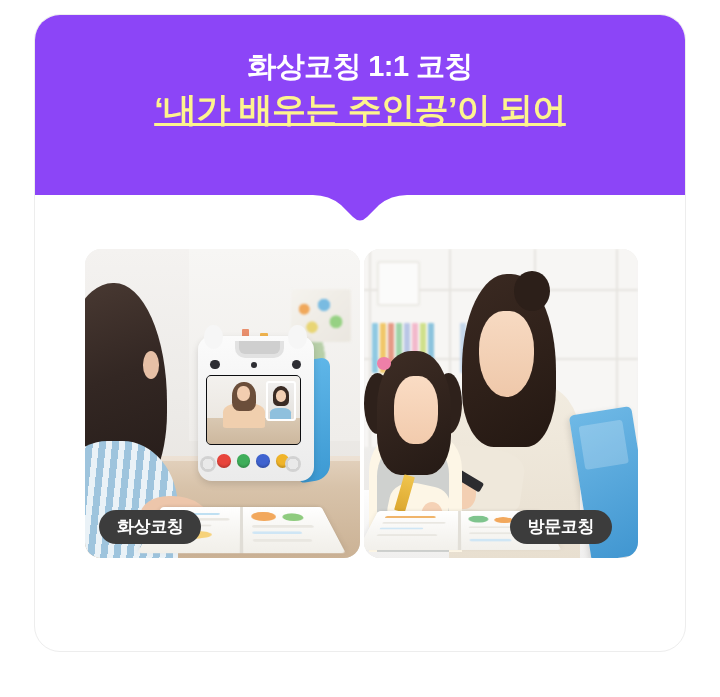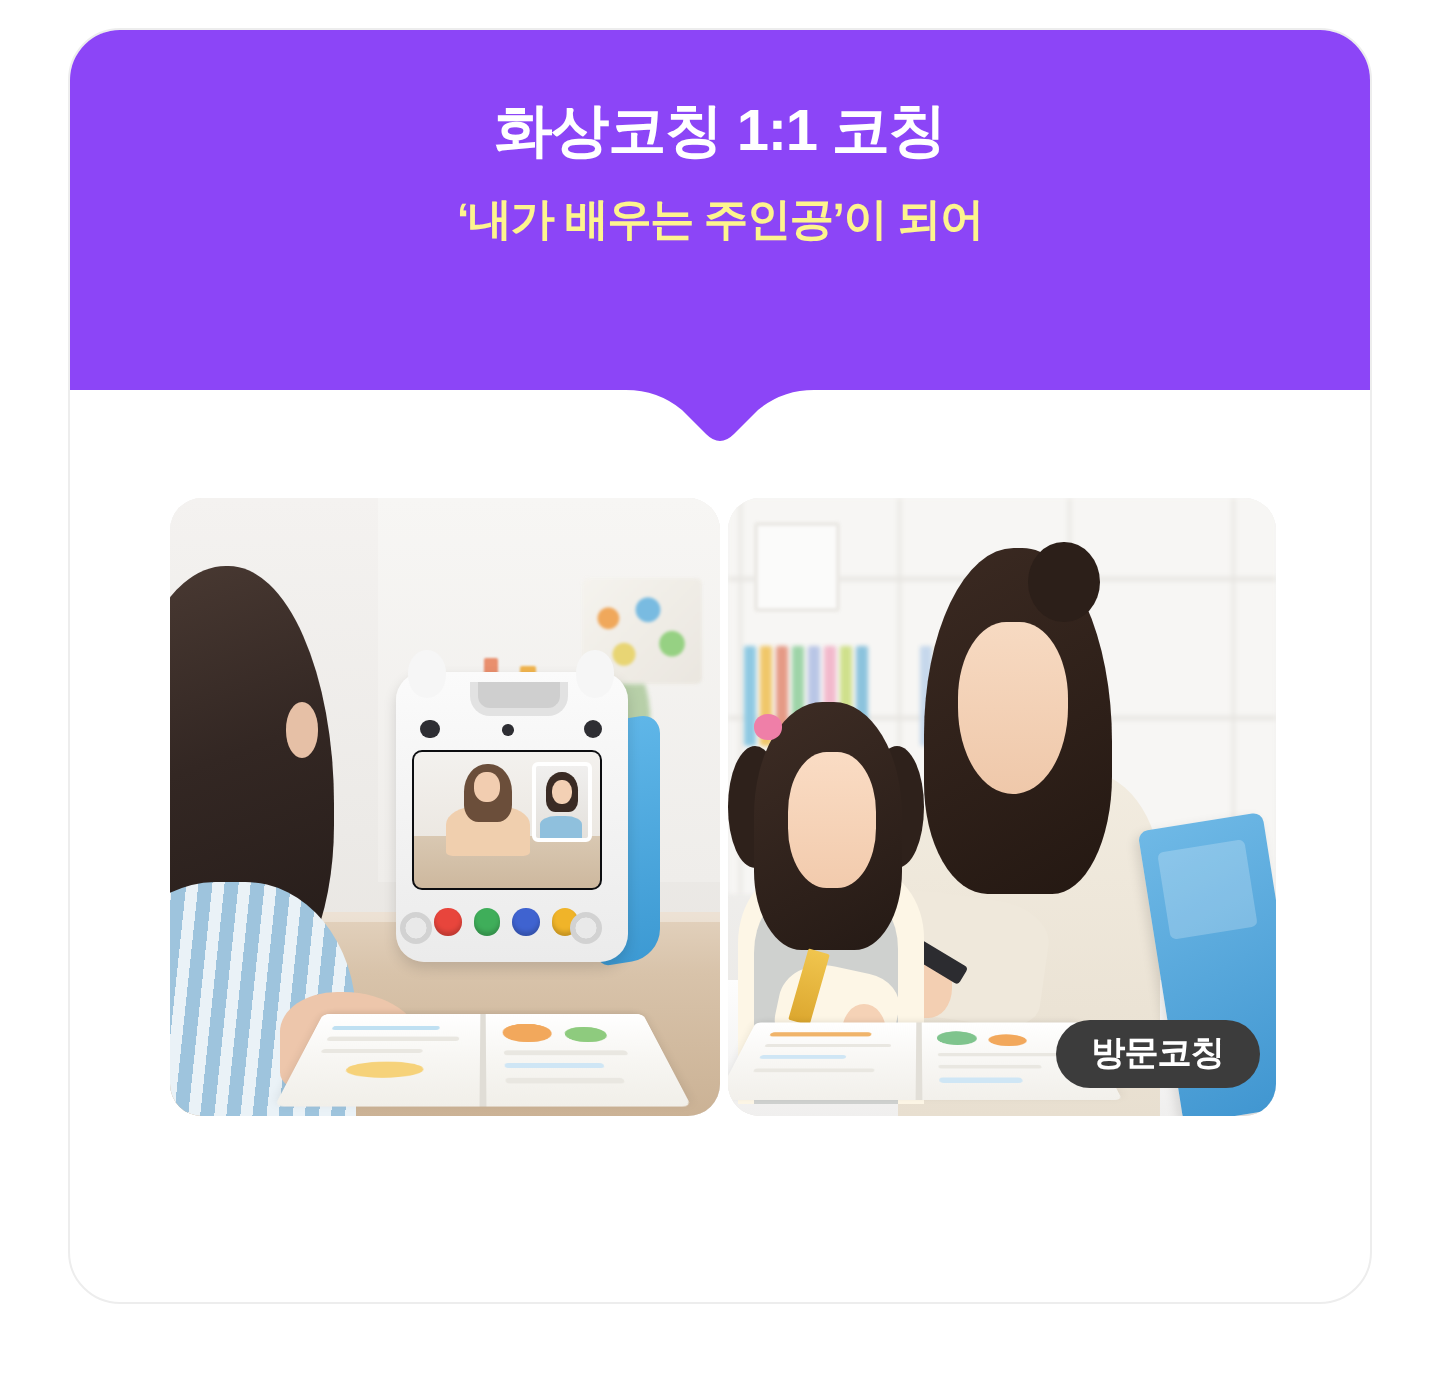--- a/index.html
+++ b/index.html
@@ -46,21 +46,22 @@
   .header-line {
     font-size: 29px;
     font-weight: 700;
     line-height: 43px;
     letter-spacing: -0.6px;
     color: #ffffff;
     white-space: nowrap;
   }
   .header-line.accent {
     color: #fdf48e;
-    font-size: 22px;
+    font-size: 34px;
+    text-decoration: underline;
   }
 
   
   .tail-wrap {
     position: absolute;
     left: 0;
     top: 168px;
     width: 100%;
     height: 48px;
     z-index: 1;
@@ -268,21 +269,21 @@
     color: #ffffff;
     font-size: 17px;
     font-weight: 700;
     letter-spacing: -0.4px;
     padding: 8px 18px 9px;
     border-radius: 18px;
     white-space: nowrap;
     line-height: 1;
   }
   .badge.left  { left: 14px; }
-  .badge.right { right: 8px; text-align: center; }
+  .badge.right { right: 26px; text-align: center; }
 
   
   .caption {
     position: absolute;
     left: 0;
     top: 565px;
     width: 100%;
     text-align: center;
     font-size: 22px;
     font-weight: 400;
@@ -368,20 +369,21 @@
           <i style="left:5%;top:30%;width:38%;height:5%;background:#e9e7e1"></i>
           <i style="left:5%;top:44%;width:28%;height:5%;background:#e9e7e1"></i>
           <i style="left:14%;top:58%;width:20%;height:16%;background:#f6d27a;border-radius:50%"></i>
           <i style="left:56%;top:14%;width:14%;height:22%;background:#f2a85c;border-radius:50%"></i>
           <i style="left:74%;top:18%;width:12%;height:18%;background:#8ecb7e;border-radius:50%"></i>
           <i style="left:56%;top:46%;width:34%;height:5%;background:#e9e7e1"></i>
           <i style="left:56%;top:60%;width:26%;height:5%;background:#cfe6f5"></i>
           <i style="left:56%;top:74%;width:30%;height:5%;background:#e9e7e1"></i>
         </div>
       </div>
+      <div class="badge left">화상코칭</div>
     </div>
 
     <div class="photo">
       <div class="scene">
         <div class="r-bg"></div>
         <div class="r-shelf"></div>
         <div class="r-frame"></div>
         <div class="r-bk s1">
           <i style="background:#8fc9e2"></i>
             <i style="background:#f0c76a"></i>

